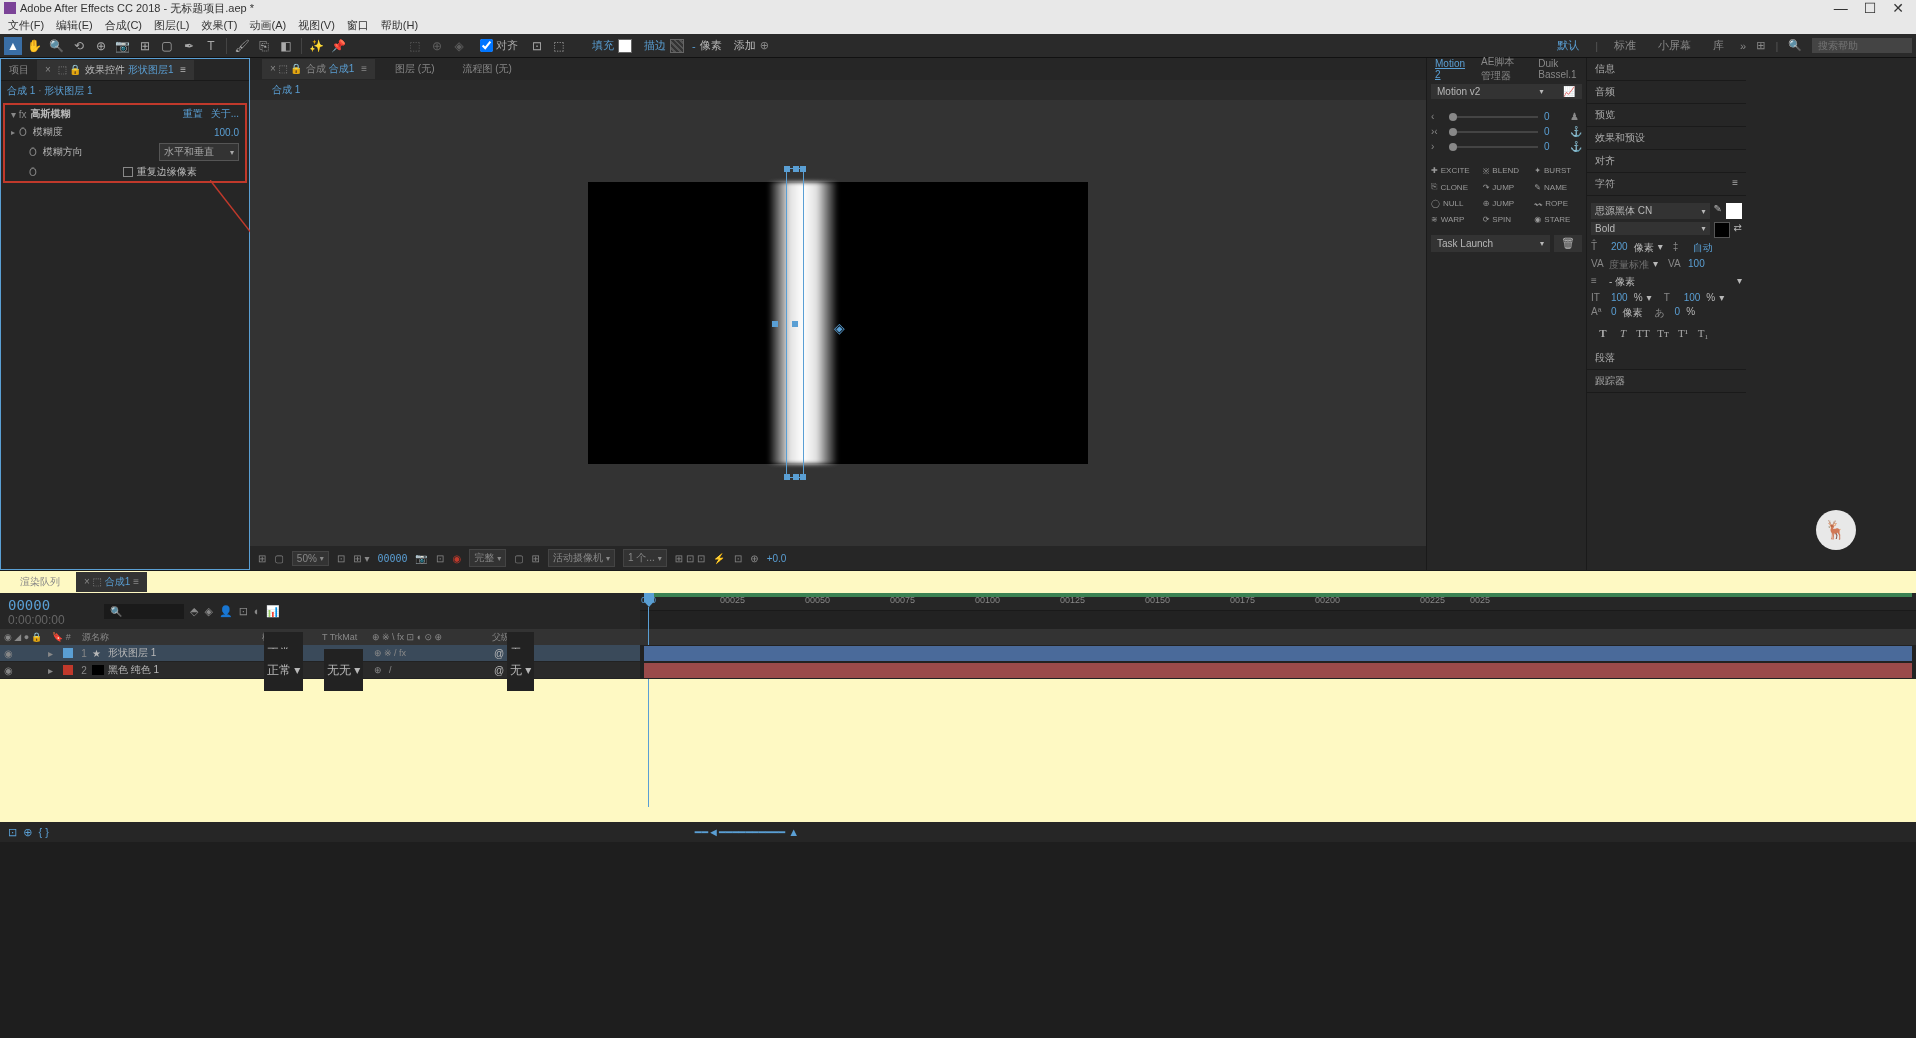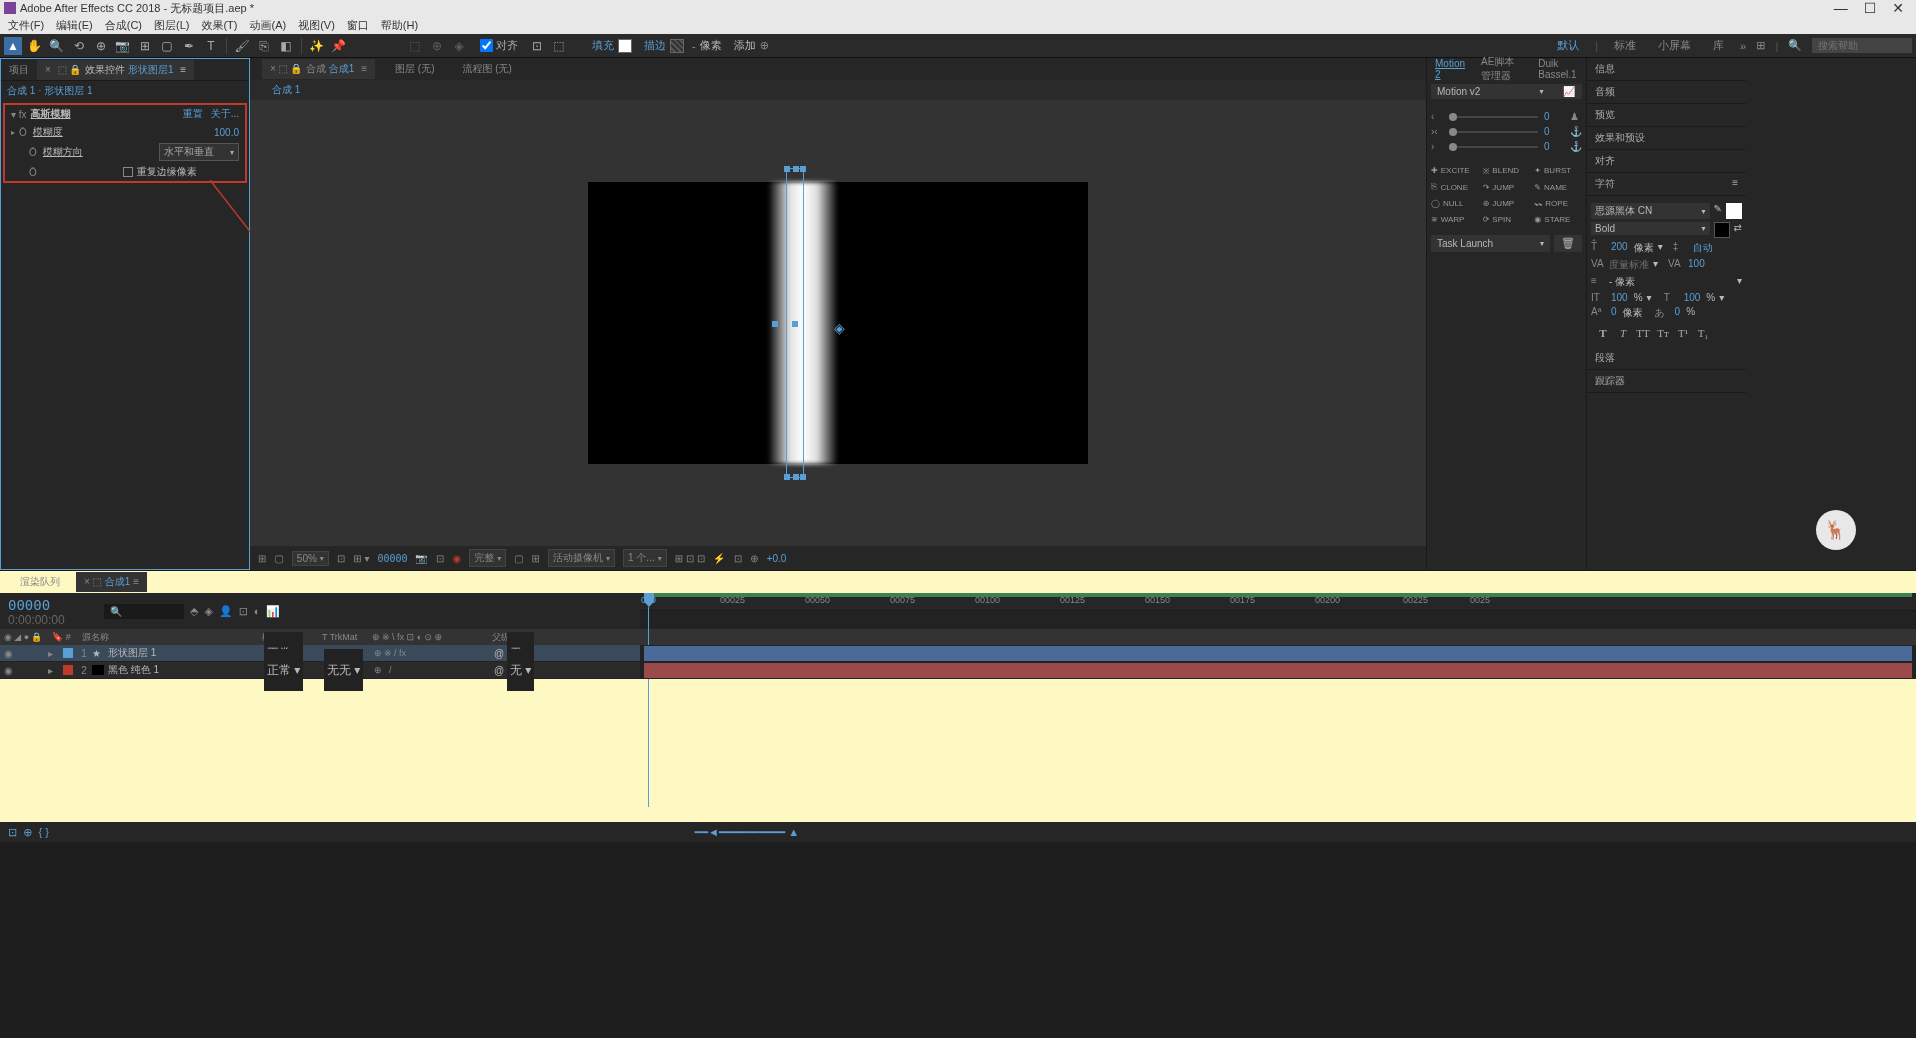--- a/index.html
+++ b/index.html
@@ -31,21 +31,21 @@
     .tab { padding: 3px 8px; color: #888; cursor: pointer; font-size: 10px; }
     .tab.active { color: #b8b8b8; background: #333; }
     .tab .blue { color: #5a9fd4; }
     
     .breadcrumb { padding: 3px 6px; font-size: 10px; color: #777; }
     .breadcrumb .blue { color: #5a9fd4; }
     
     .effect-panel { border: 2px solid #c0392b; margin: 2px; }
     .effect-row { display: flex; align-items: center; padding: 2px 6px; font-size: 10px; }
     .effect-row .fx { color: #888; margin-right: 4px; }
-    .effect-row .name { flex: 1; text-decoration: underline; }
+    .effect-row .name { flex: 1; }
     .effect-row .link { color: #5a9fd4; margin-left: 8px; cursor: pointer; }
     .effect-row .value { color: #5a9fd4; cursor: pointer; }
     .effect-row .dropdown { background: #333; border: 1px solid #555; padding: 1px 4px; color: #aaa; margin-left: 8px; min-width: 80px; display: flex; align-items: center; }
     .effect-row .stopwatch { color: #888; margin-right: 6px; }
     .effect-row .arrow { color: #888; margin-right: 4px; font-size: 8px; }
     .effect-row .checkbox { width: 10px; height: 10px; border: 1px solid #888; margin-right: 4px; }
     
     .red-arrow { position: absolute; left: 210px; top: 180px; pointer-events: none; }
     
     .viewer-panel { flex: 1; background: #262626; display: flex; flex-direction: column; position: relative; }
@@ -521,21 +521,21 @@
         <div class="playhead-line"></div>
         <span class="ruler-mark" style="left:1px;color:#5a9fd4">000</span>
         <span class="ruler-mark" style="left:80px">00025</span>
         <span class="ruler-mark" style="left:165px">00050</span>
         <span class="ruler-mark" style="left:250px">00075</span>
         <span class="ruler-mark" style="left:335px">00100</span>
         <span class="ruler-mark" style="left:420px">00125</span>
         <span class="ruler-mark" style="left:505px">00150</span>
         <span class="ruler-mark" style="left:590px">00175</span>
         <span class="ruler-mark" style="left:675px">00200</span>
-        <span class="ruler-mark" style="left:763px">00225</span>
+        <span class="ruler-mark" style="left:780px">00225</span>
         <span class="ruler-mark" style="left:830px">0025</span>
       </div>
     </div>
   </div>
   <div class="tl-columns">
     <div class="tl-col-left">
       <span class="col" style="width:48px">◉ ◢ ● 🔒</span>
       <span class="col" style="width:30px">🔖 #</span>
       <span class="col" style="width:180px">源名称</span>
       <span class="col" style="width:60px">模式</span>

